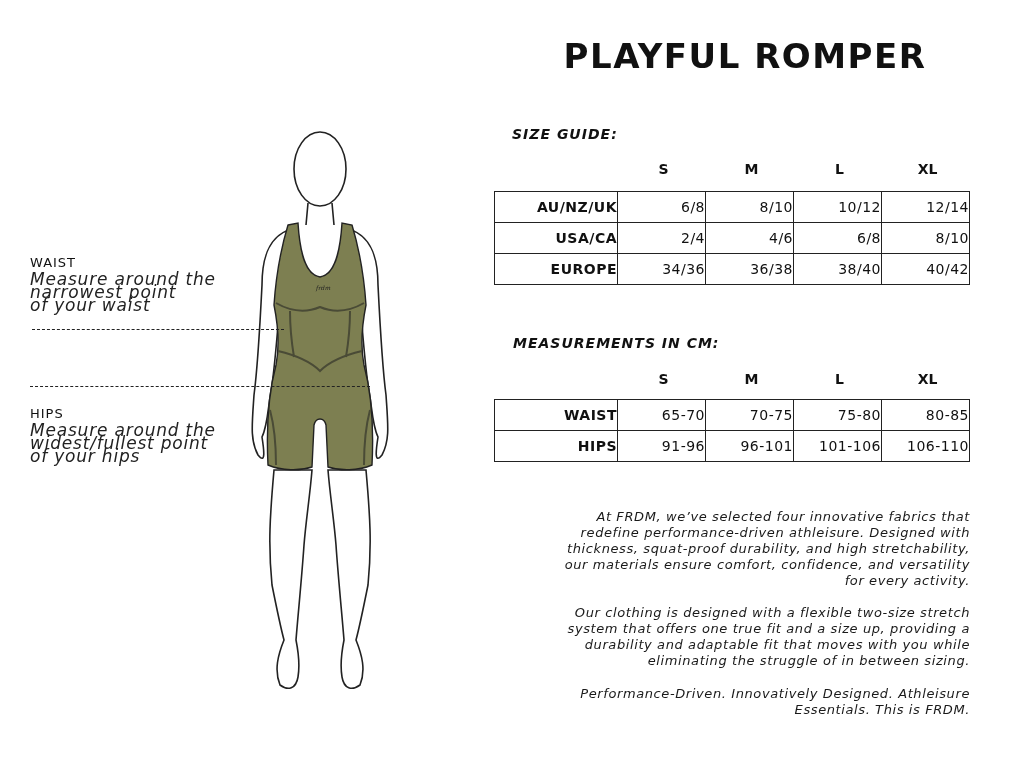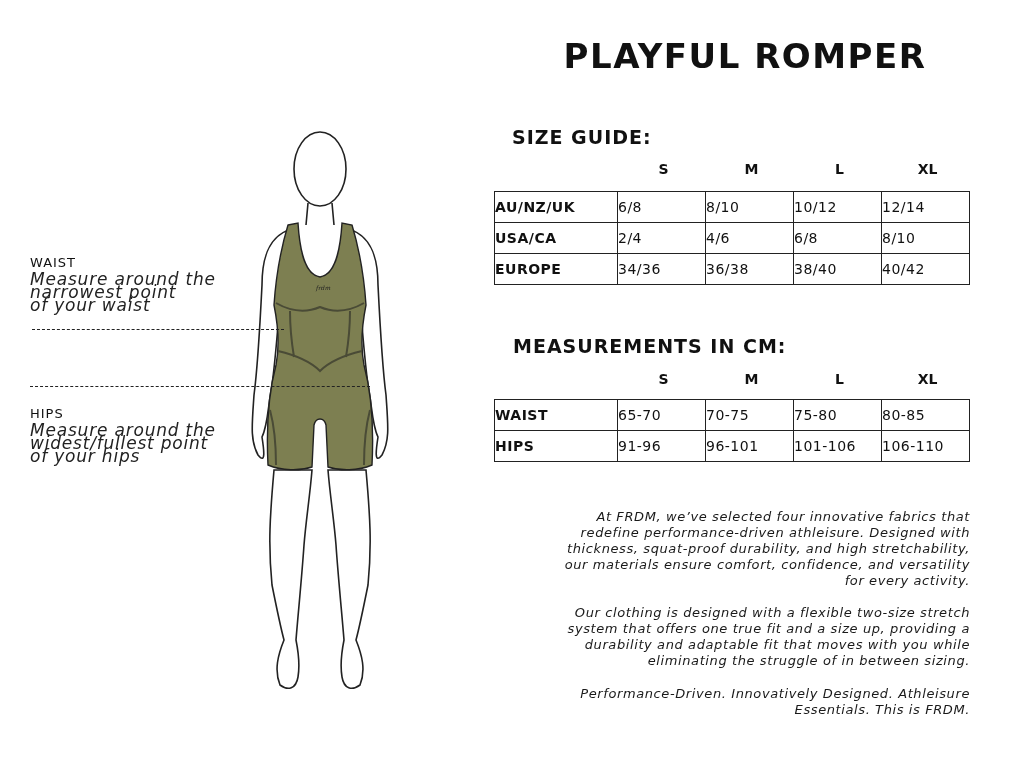--- a/index.html
+++ b/index.html
@@ -1,25 +1,25 @@
 <!DOCTYPE html>
 <html><head>
 <meta charset="utf-8">
 <style>
   html, body { margin:0; padding:0; background:#ffffff; }
   body { width:1024px; height:768px; position:relative; overflow:hidden;
          font-family:"DejaVu Sans", "Liberation Sans", sans-serif; color:#111; }
   .abs { position:absolute; }
   .title { left:560px; top:36px; width:370px; text-align:center; font-size:34px; font-weight:bold; letter-spacing:1.5px; color:#111; }
-  .section-label { font-size:19px; font-weight:bold; letter-spacing:1px; }
+  .section-label { font-size:14px; font-weight:bold; letter-spacing:1px;font-style:italic; }
   .guide-label { left:30px; font-size:13px; letter-spacing:1px; font-weight:500; }
   .guide-desc { left:30px; font-size:17px; font-style:italic; letter-spacing:0.8px; line-height:13px; color:#222; }
   .dash { height:0; border-top:1px dashed #222; }
   table.sz { position:absolute; border-collapse:collapse; font-size:14px; letter-spacing:0.5px; }
-  table.sz td { border:1.5px solid #222; text-align:left; height:30px; padding:0; }
+  table.sz td { border:1.5px solid #222; text-align:right; height:30px; padding:0; }
   table.sz td.rh { font-weight:bold; width:122px; }
   table.sz td.c { width:87px; }
   .hdr { position:absolute; font-size:14px; font-weight:bold; text-align:center; width:87px; }
   .para { left:512px; width:458px; text-align:right; font-style:italic; font-size:13px; line-height:16px; letter-spacing:0.6px; color:#1a1a1a; }
 </style>
 </head>
 <body>
 
 <div class="abs title">PLAYFUL ROMPER</div>
 

